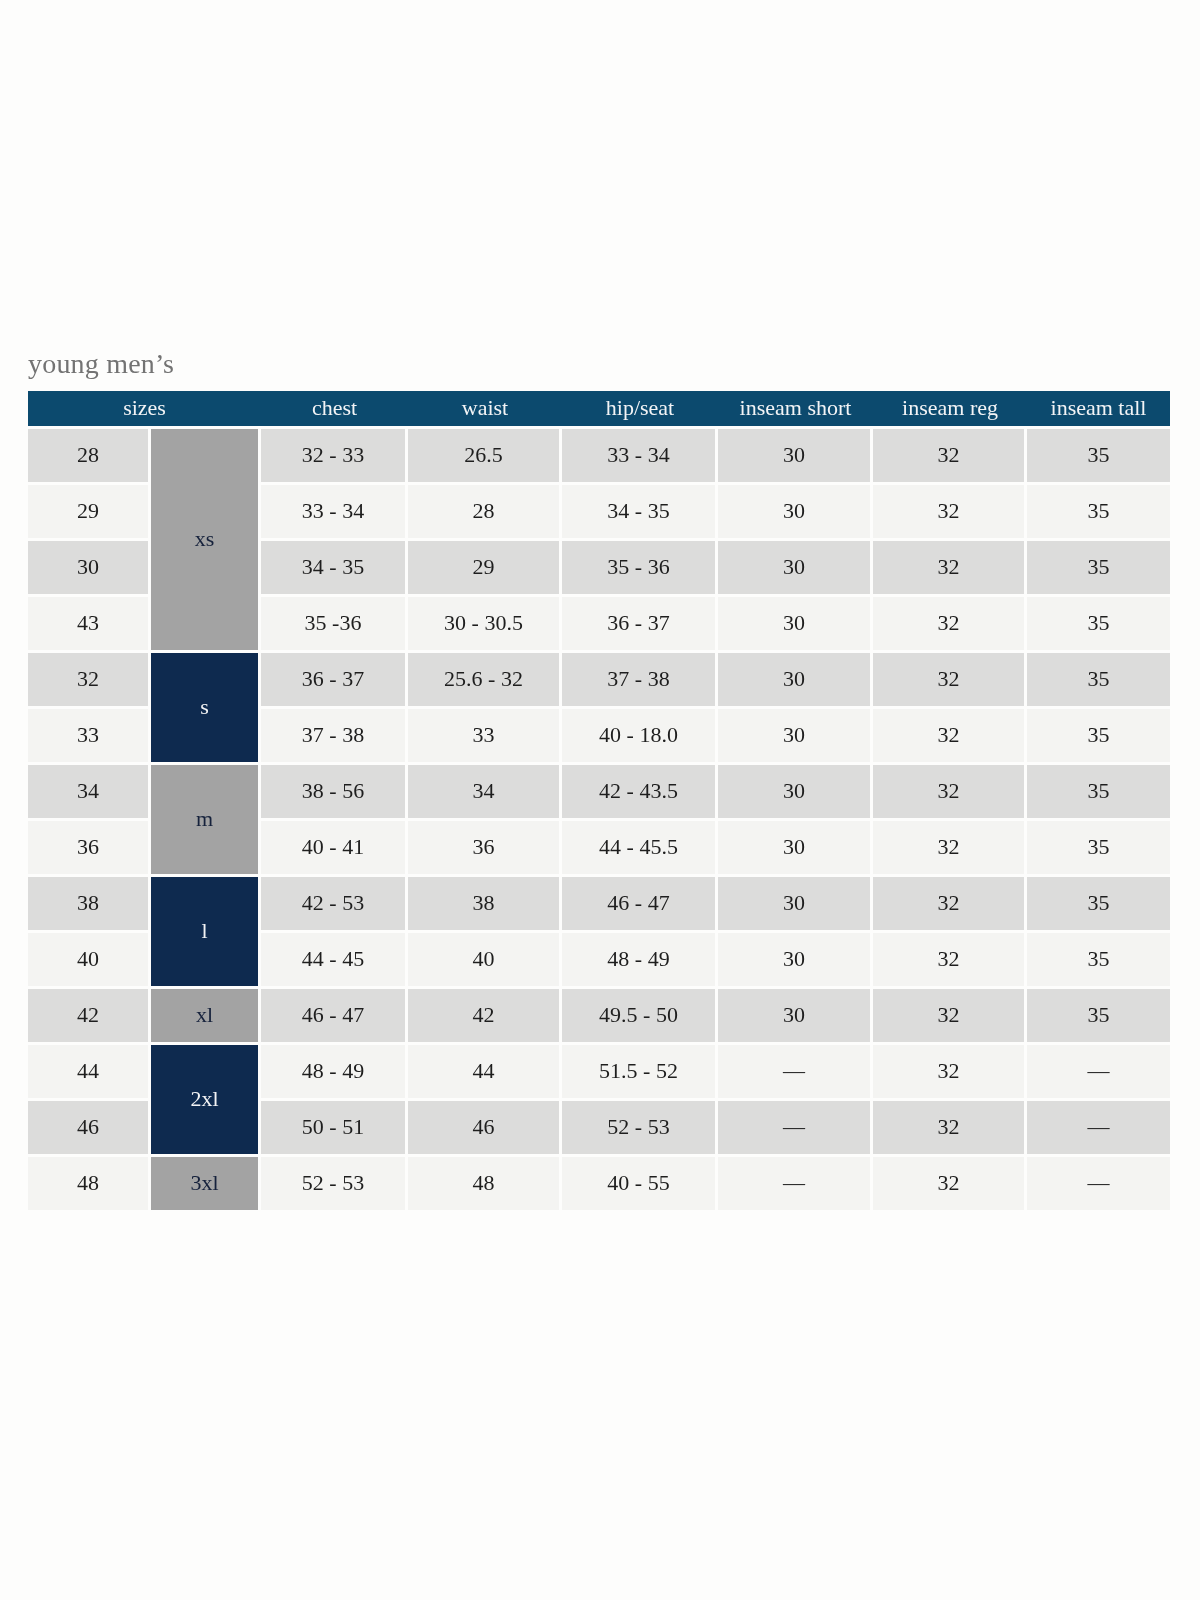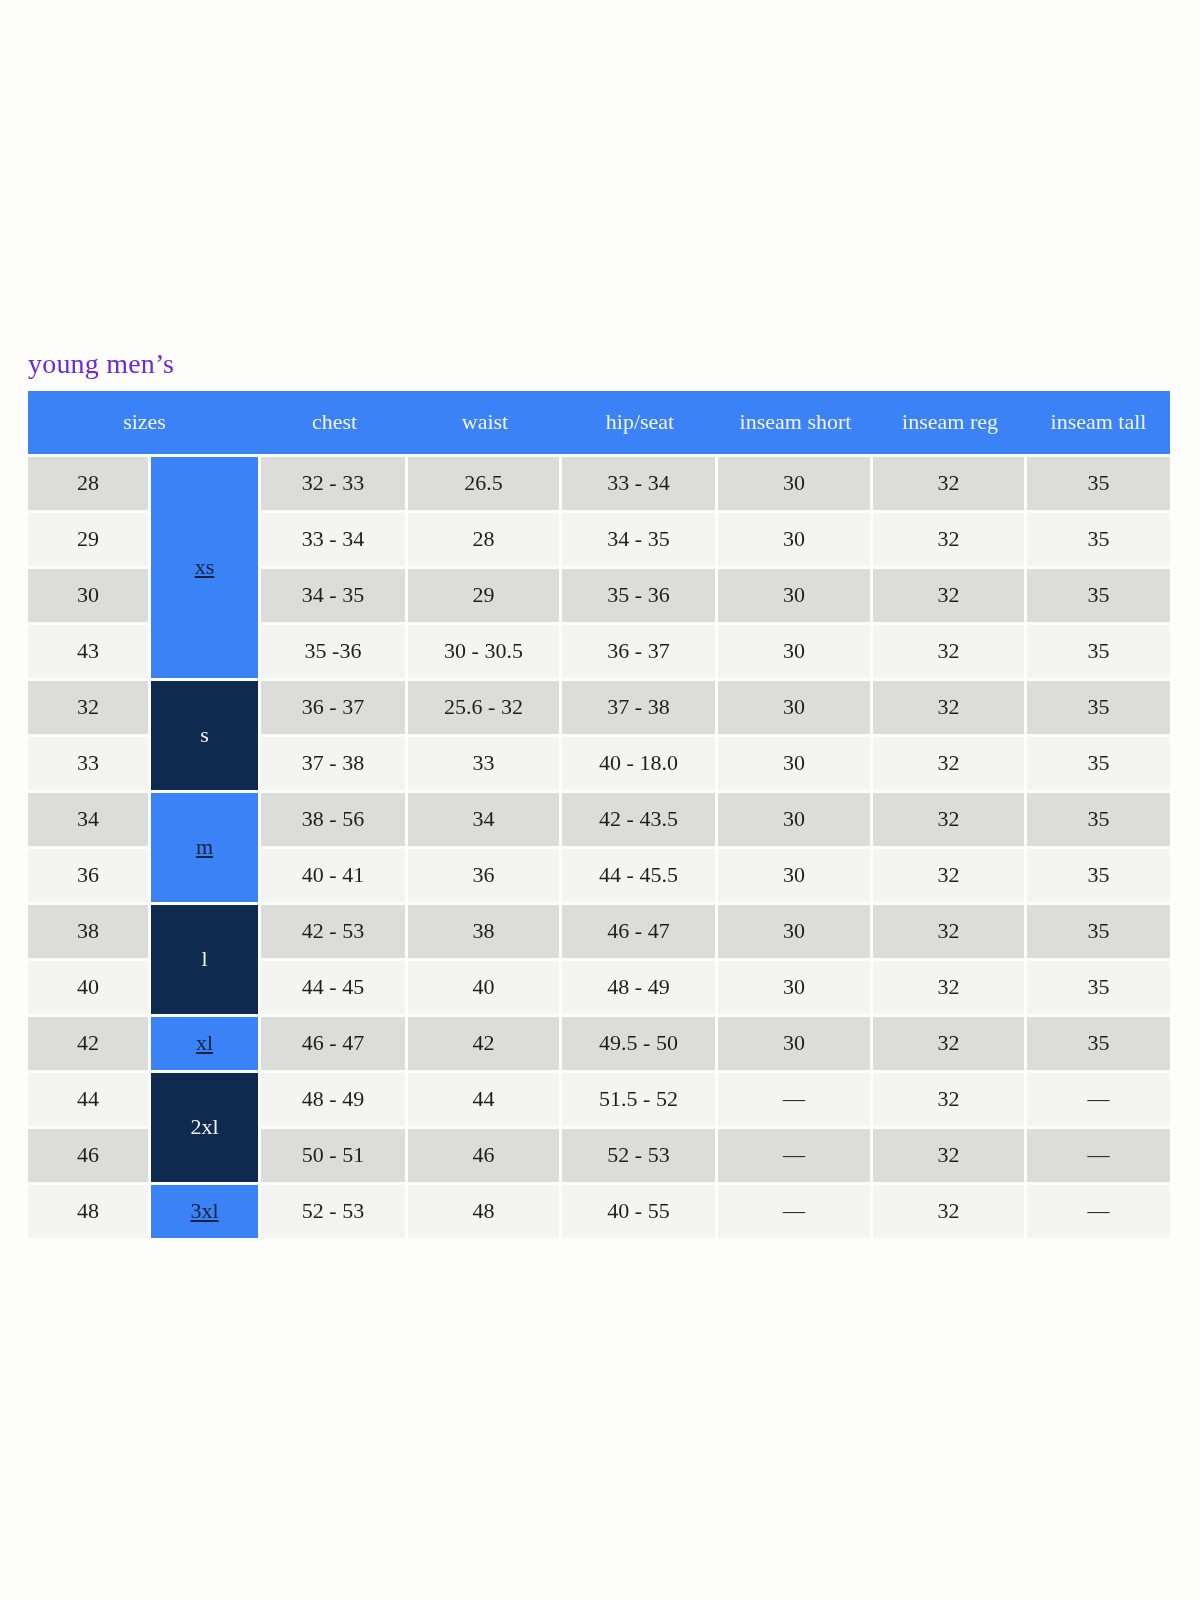--- a/index.html
+++ b/index.html
@@ -13,35 +13,35 @@
     color: #1e1e1e;
   }
   .wrap {
     padding: 349px 28px 0 28px;
   }
   h1.page-title {
     font-size: 28px;
     font-weight: 400;
     line-height: 1.1;
     margin: 0 0 11px 0;
-    color: #6d28d9;
+    color: #737373;
     letter-spacing: 0.2px;
   }
   table.size-chart {
     border-collapse: separate;
     border-spacing: 0;
     table-layout: fixed;
     width: 1142px;
   }
   table.size-chart th {
-    background: #3b82f6;
+    background: #0c4a6e;
     color: #f3f4f6;
     font-weight: 400;
     font-size: 22px;
-    height: 66px;
+    height: 38px;
     text-align: center;
     vertical-align: middle;
     padding: 0;
     box-sizing: border-box;
     border-bottom: 3px solid #fdfdfc;
   }
   table.size-chart td {
     font-size: 22px;
     text-align: center;
     vertical-align: middle;
@@ -49,21 +49,21 @@
     padding: 0;
     box-sizing: border-box;
     border-bottom: 3px solid #fdfdfc;
   }
   table.size-chart td:not(:last-child) {
     border-right: 3px solid #fdfdfc;
   }
   tr.gray td  { background: #dcdcdb; }
   tr.light td { background: #f4f4f2; }
   td.group { font-size: 22px; }
-  td.group.slate { background: #3b82f6; color: #16223c; text-decoration: underline; }
+  td.group.slate { background: #a3a3a3; color: #16223c; }
   td.group.navy  { background: #0e2a4f; color: #f2f3f5; }
 </style>
 </head>
 <body>
 
 <div class="wrap">
   <h1 class="page-title">young men’s</h1>
 
   <table class="size-chart">
     <colgroup>

